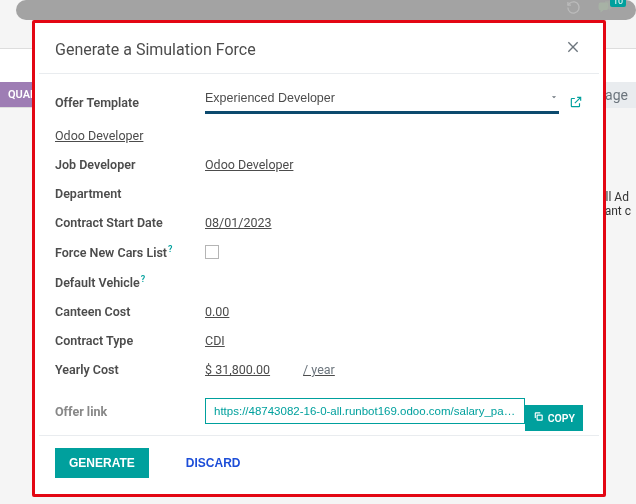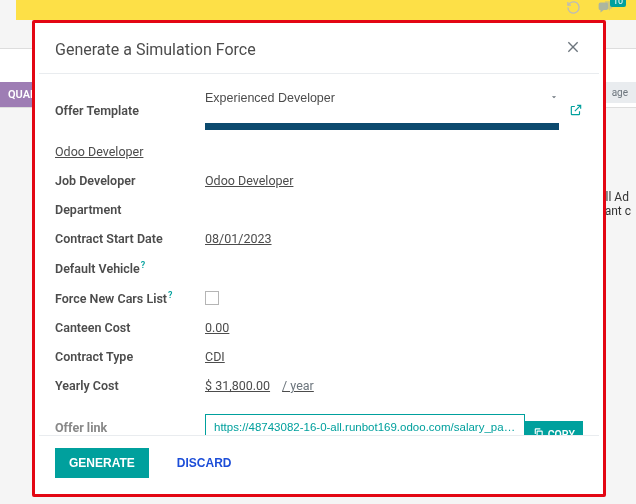--- a/index.html
+++ b/index.html
@@ -1,58 +1,58 @@
 <!DOCTYPE html>
 <html><head>
 <meta charset="utf-8">
 <style>
   * { box-sizing: border-box; }
   html, body { margin:0; padding:0; font-family: -apple-system, BlinkMacSystemFont, "Segoe UI", Roboto, Helvetica, Arial, sans-serif; }
   body { width:636px; height:504px; overflow:hidden; background:#f5f5f5; position:relative; }
 
-  .topbar { position:absolute; top:0; left:16px; right:0; height:20px; background:#fde047; }
+  .topbar { position:absolute; top:0; left:16px; right:0; height:20px; background:#a3a3a3;border-radius:10px; }
   .topbar-icons { position:absolute; right:22px; top:0; display:flex; align-items:center; gap:16px; color:#fff; }
   .reload-icon { color:#bbb; display:inline-flex; }
   .msg-wrap { position:relative; display:inline-flex; align-items:center; }
   .msg-icon { color:#a8b3a5; display:inline-flex; }
   .badge { position:absolute; top:-4px; right:-12px; background:#00a09d; color:#fff; font-size:9px; padding:1px 3px; border-radius:2px; line-height:1; }
 
   .bg-toolbar { position:absolute; top:48px; left:0; right:0; height:60px; background:#fff; border-top:1px solid #ddd; border-bottom:1px solid #ddd; }
   .qualif { position:absolute; left:0; top:82px; background:#9e7db4; color:#fff; font-size:11px; font-weight:600; padding:6px 8px; }
-  .stage-tag { position:absolute; right:0; top:82px; background:#e9ecef; color:#6c757d; font-size:10px; padding:5px 8px;text-align:right; }
+  .stage-tag { position:absolute; right:0; top:82px; background:#e9ecef; color:#6c757d; font-size:14px; padding:5px 8px;text-align:right; }
   .bg-side-text { position:absolute; right:5px; top:190px; font-size:12px; color:#333; }
   .bg-side-text div { white-space:nowrap; }
 
   .modal-border { position:absolute; left:32px; top:20px; width:574px; height:477px; border:3px solid #e30613; background:#fff; border-radius:2px; }
   .modal-inner { position:absolute; inset:4px; display:flex; flex-direction:column; background:#fff; }
   .modal-header { display:flex; align-items:center; justify-content:space-between; padding:10px 16px 12px 16px; border-bottom:1px solid #e9ecef; }
   .modal-title { font-size:16px; color:#4c4c4c; font-weight:400; }
   .close-btn { cursor:pointer; color:#6c757d; padding:2px; }
   .modal-body { flex:1; padding:16px 16px 8px 16px; overflow:hidden; }
   .row { display:flex; align-items:center; margin-bottom:14px; font-size:13px; }
   .row .lbl { width:150px; color:#4c4c4c; font-weight:600; font-size:12.5px; }
   .row .lbl .help { color:#00a09d; font-size:9px; vertical-align:super; margin-left:1px; }
   .row .val { flex:1; color:#4c4c4c; font-size:12.5px; display:flex; align-items:center;text-decoration:underline; }
   .lbl.muted { font-weight:700; color:#888; }
 
-  .offer-input-wrap { flex:1; display:flex; align-items:center; border-bottom:7px solid #0c4a6e; padding-bottom:18px; position:relative;gap:16px; }
+  .offer-input-wrap { flex:1; display:flex; align-items:center; border-bottom:3px solid #0c4a6e; padding-bottom:6px; position:relative;gap:16px; }
   .offer-input { flex:1; border:none; outline:none; font-size:12.5px; color:#4c4c4c; padding:0; background:transparent; }
   .offer-caret { color:#6c757d; }
 
   .ext-link { margin-left:10px; color:#00a09d; display:inline-flex; cursor:pointer; }
 
   .chk { width:14px; height:14px; border:1px solid #b5b5b5; background:#fff; }
 
-  .yearly-unit { color:#6c757d; margin-left:12px; font-size:12.5px;}
+  .yearly-unit { color:#6c757d; margin-left:33px; font-size:12.5px;}
 
   .link-box { flex:1; display:flex; align-items:center; }
   .link-input { flex:1; border:1px solid #00a09d; height:26px; padding:0 8px; font-size:11.5px; color:#00a09d; background:#fff; outline:none; white-space:nowrap; overflow:hidden; text-overflow:ellipsis; }
   .copy-btn { background:#00a09d; color:#fff; height:26px; padding:0 8px; display:flex; align-items:center; font-size:10.5px; font-weight:600; cursor:pointer; gap:4px;margin-top:14px; }
 
-  .modal-footer { border-top:1px solid #e9ecef; padding:12px 16px; display:flex; gap:16px; align-items:center; }
+  .modal-footer { border-top:1px solid #e9ecef; padding:12px 16px; display:flex; gap:25px; align-items:center; }
   .btn-generate { background:#00a09d; color:#fff; border:none; padding:8px 14px; font-size:12px; font-weight:600; cursor:pointer; }
   .btn-discard { background:transparent; color:#1d4ed8; border:none; padding:8px 12px; font-size:12px; font-weight:600; cursor:pointer; }
 </style>
 </head>
 <body>
 
 <div class="topbar">
   <div class="topbar-icons">
     <span class="reload-icon">
       <svg width="15" height="15" viewBox="0 0 24 24" fill="none" stroke="currentColor" stroke-width="2">
@@ -127,32 +127,32 @@
         <div class="val"></div>
       </div>
 
       <div class="row">
         <div class="lbl">Contract Start Date</div>
         <div class="val">08/01/2023</div>
       </div>
 
       <div class="row">
         <div class="lbl">
-          <span>Default Vehicle</span><span class="help">?</span>
-        </div>
-        <div class="val"></div>
-      </div>
-
-      <div class="row">
-        <div class="lbl">
           <span>Force New Cars List</span><span class="help">?</span>
         </div>
         <div class="val">
           <div class="chk"></div>
         </div>
+      </div>
+
+      <div class="row">
+        <div class="lbl">
+          <span>Default Vehicle</span><span class="help">?</span>
+        </div>
+        <div class="val"></div>
       </div>
 
       <div class="row">
         <div class="lbl">Canteen Cost</div>
         <div class="val">0.00</div>
       </div>
 
       <div class="row">
         <div class="lbl">Contract Type</div>
         <div class="val">CDI</div>

